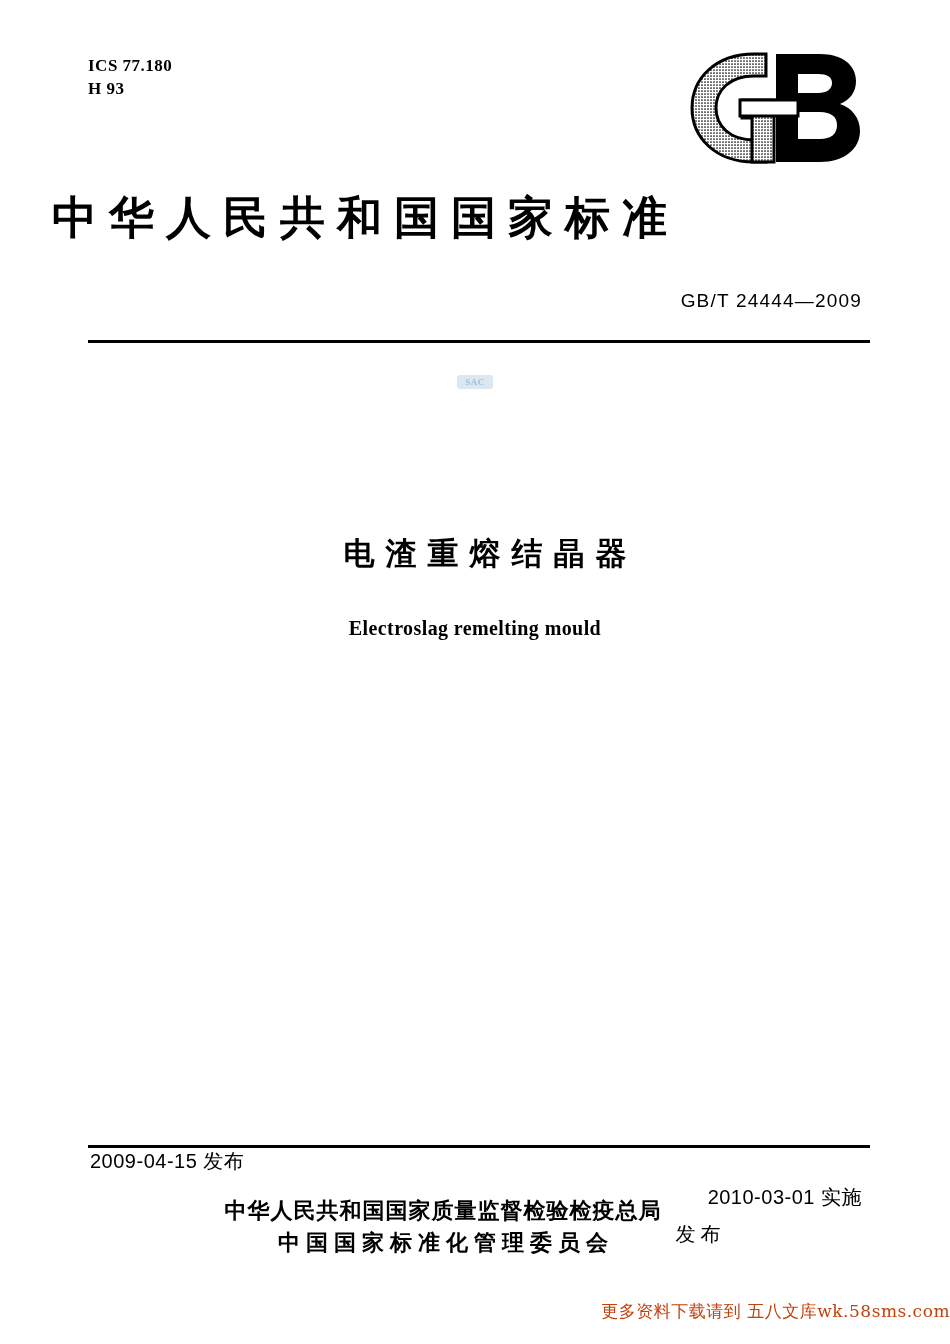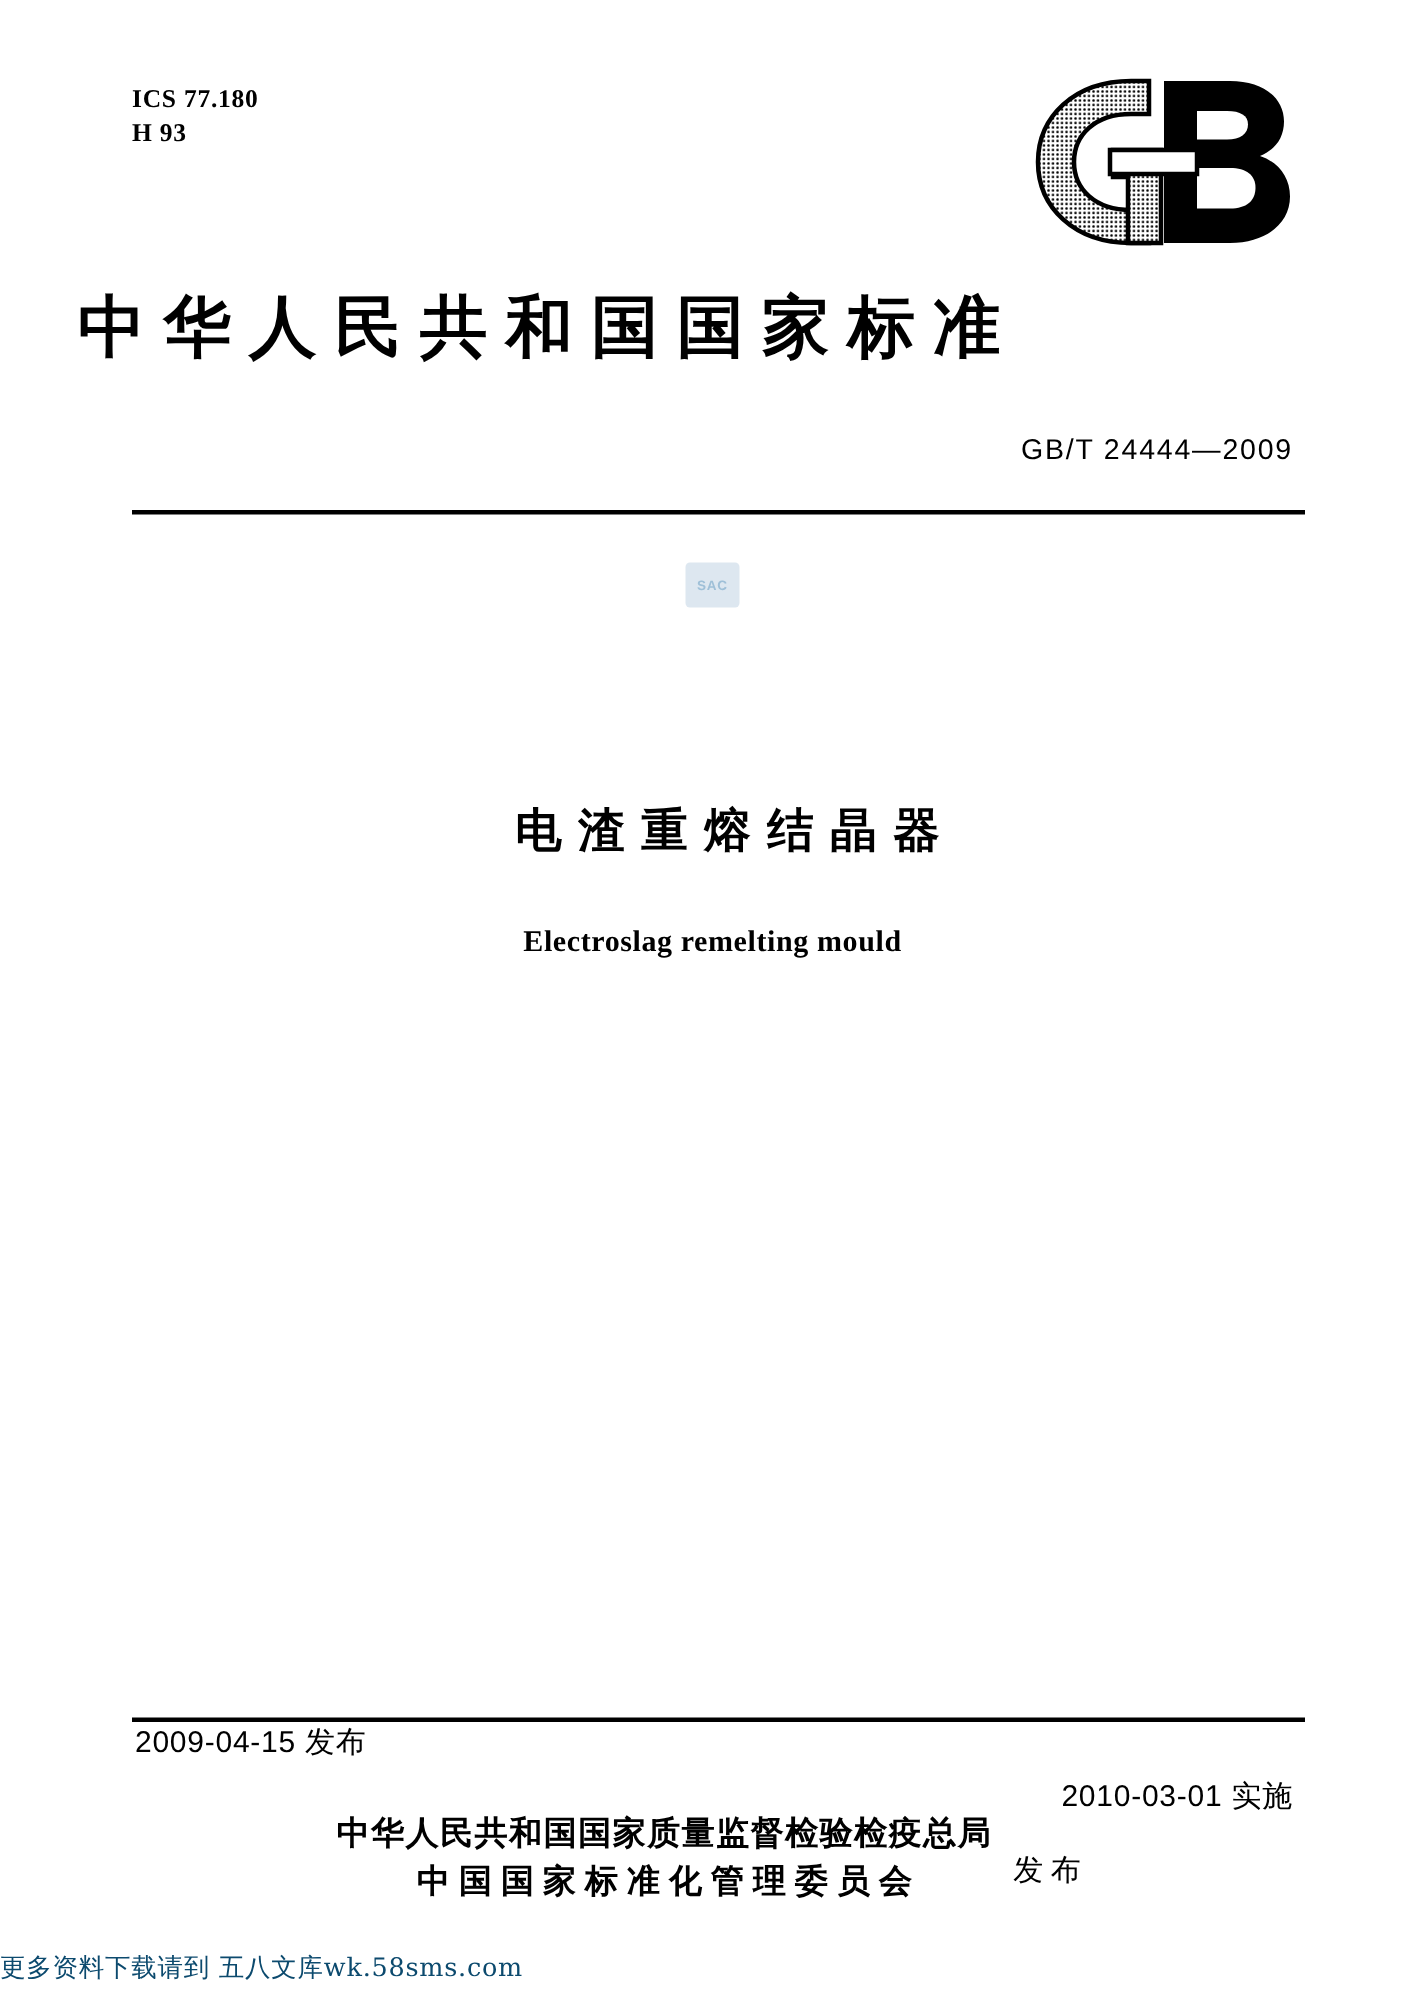--- a/index.html
+++ b/index.html
@@ -89,30 +89,31 @@
     background: #000;
   }
 
   
   .watermark {
     position: absolute;
     left: 50%;
     transform: translateX(-50%);
     top: 375px;
     width: 36px;
-    height: 30px;
+    height: 14px;
     background: #dde7f0;
     border-radius: 3px;
     display: flex;
     align-items: center;
     justify-content: center;
     font-size: 9px;
     font-weight: bold;
     color: #9fc0d8;
     letter-spacing: 0.5px;
+    font-family: Liberation Serif, serif;
   }
 
   
   .doc-title-cn {
     position: absolute;
     left: 0;
     right: 0;
     top: 533px;
     text-align: center;
     font-family: "DejaVu Serif", serif;
@@ -155,21 +156,20 @@
 
   
   .issuer {
     position: absolute;
     left: 0;
     right: 0;
     top: 1195px;
     display: flex;
     justify-content: center;
     align-items: center;
-    margin-top: 12px;
   }
   .issuer-names {
     font-family: "DejaVu Serif", serif;
     font-weight: bold;
     font-size: 22px;
     line-height: 1.45;
     text-align: center;
   }
   .issuer-names .line1 { letter-spacing: 1px; }
   .issuer-names .line2 { letter-spacing: 6px; text-indent: 6px; }
@@ -181,25 +181,25 @@
     margin-left: 14px;
     padding-top: 16px;
   }
 
   
   .footer {
     position: absolute;
     left: 0;
     right: 0;
     top: 1300px;
-    text-align: left;
+    text-align: right;
     font-family: "DejaVu Serif", serif;
     font-size: 17px;
     letter-spacing: 0.5px;
-    color: #0c4a6e;
+    color: #c2410c;
   }
 </style>
 </head>
 <body>
 
 <div class="page">
 
   <div class="ics-block">
     <div>ICS 77.180</div>
     <div>H 93</div>

